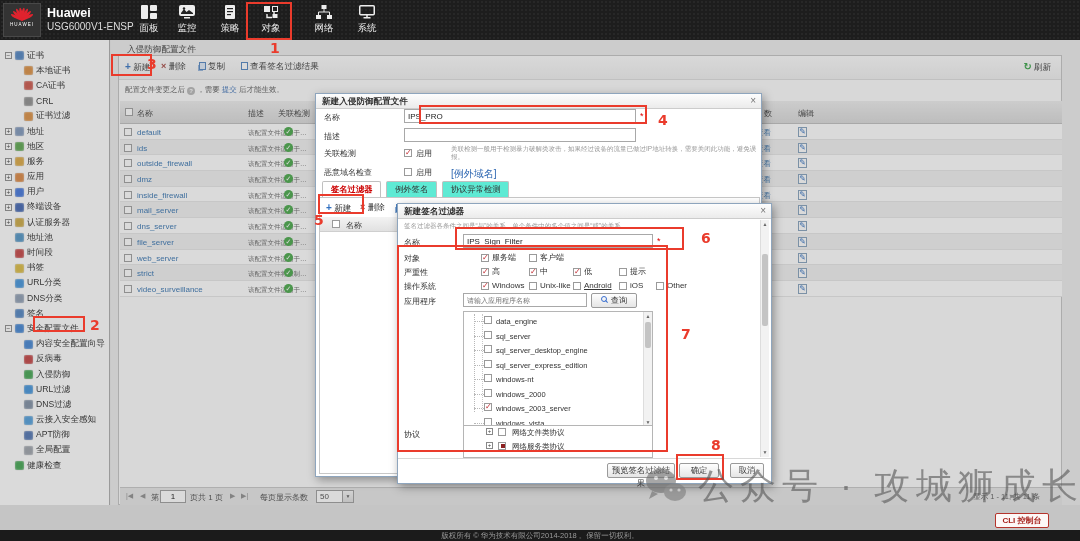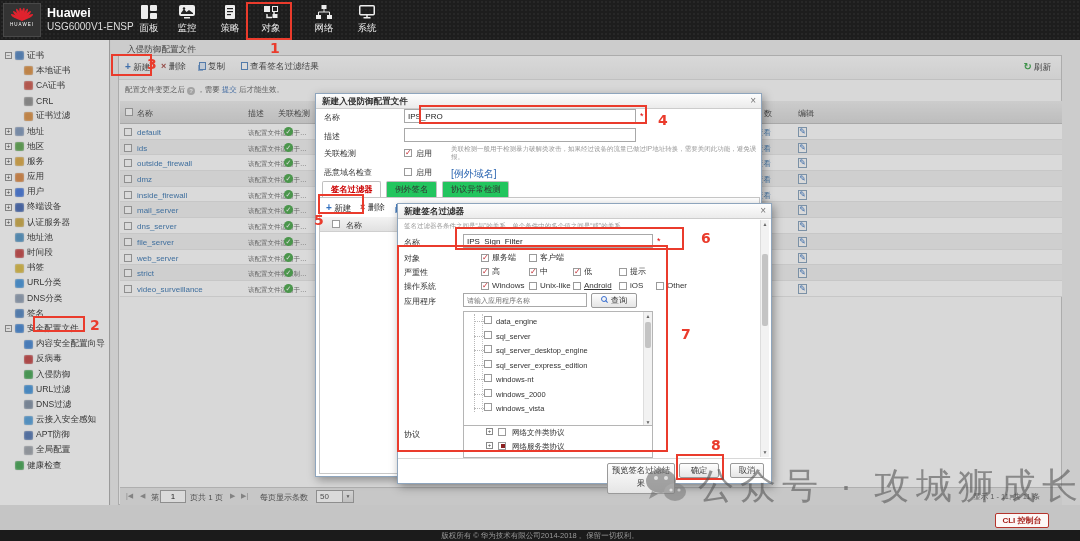--- a/index.html
+++ b/index.html
@@ -75,21 +75,21 @@
 .dlg{position:absolute;background:#fff;border:1px solid #8ea5bd;box-shadow:2px 3px 9px rgba(0,0,0,.35)}
 .dlg-t{position:relative;height:15px;background:linear-gradient(#fdfdfd,#ebebeb);border-bottom:1px solid #ccc;font-size:8.6px;font-weight:bold;color:#333;padding:2px 6px}
 .dx{position:absolute;top:1px;right:5px;font-size:10px;color:#777;cursor:pointer;font-weight:normal}
 .flabel{position:absolute;font-size:8px;color:#333;white-space:nowrap}
 .finput{position:absolute;border:1px solid #a8a8a8;height:14px;font-size:8px;padding:0 3px;color:#222;background:#fff;font-family:"Liberation Sans","DejaVu Sans",sans-serif}
 .star{position:absolute;color:#d00;font-size:9px}
 .fhint{position:absolute;font-size:6.5px;line-height:8px;color:#999}
 .optlbl{font-size:8px;color:#333;margin-left:3px;vertical-align:middle}
 .opt{position:absolute;top:0;white-space:nowrap;cursor:pointer}
 .tabs{position:absolute;left:6px}
-.tab{display:inline-block;height:16px;line-height:15px;padding:0 8px;font-size:8.3px;background:#22c55e;border:1px solid #c0c0c0;border-bottom:none;margin-right:2px;color:#333;border-radius:2px 2px 0 0;cursor:pointer}
+.tab{display:inline-block;height:16px;line-height:15px;padding:0 8px;font-size:8.3px;background:#5eead4;border:1px solid #c0c0c0;border-bottom:none;margin-right:2px;color:#333;border-radius:2px 2px 0 0;cursor:pointer}
 .tab.active{background:#fff;color:#c00;font-weight:bold}
 .innerbox{position:absolute;border:1px solid #c8c8c8;background:#fff}
 .ihdr{position:absolute;left:0;width:100%;height:15px;background:linear-gradient(#f3f3f3,#e1e1e1);border-bottom:1px solid #cfcfcf}
 .btn{position:absolute;border:1px solid #9a9a9a;background:linear-gradient(#fefefe,#e5e5e5);font-size:8.3px;color:#333;text-align:center;border-radius:2px;cursor:pointer;line-height:13px}
 .listbox{position:absolute;border:1px solid #b5b5b5;background:#fff;overflow:hidden}
 .guide{position:absolute;left:10px;top:2px;bottom:14px;border-left:1px dotted #b8b8b8}
 .guide2{position:absolute;left:18px;top:2px;bottom:14px;border-left:1px dotted #c8c8c8}
 .aprow{position:relative;height:14.5px;cursor:pointer}
 .apdash{position:absolute;left:10px;top:7px;width:10px;border-top:1px dotted #b8b8b8}
 .aplbl{position:absolute;left:32px;top:3px;font-size:7.5px;color:#333}
@@ -545,20 +545,25 @@
           <span class="cb abs" style="left: 20px; top: 2px;"></span>
           <span class="aplbl">windows-nt</span>
         </div>
         <div class="aprow">
           <span class="apdash"></span>
           <span class="cb abs" style="left: 20px; top: 2px;"></span>
           <span class="aplbl">windows_2000</span>
         </div>
         <div class="aprow">
           <span class="apdash"></span>
+          <span class="cb ck abs" style="left: 20px; top: 2px;"></span>
+          <span class="aplbl">windows_2003_server</span>
+        </div>
+        <div class="aprow">
+          <span class="apdash"></span>
           <span class="cb abs" style="left: 20px; top: 2px;"></span>
           <span class="aplbl">windows_vista</span>
         </div>
       </div>
     <div class="sbtrack" style="right:0;top:0;bottom:0;width:9px"></div>
     <span class="sbar" style="right:0;top:1px">▲</span>
     <div class="sbthumb" style="right:1.5px;top:10px;width:6px;height:26px"></div>
     <span class="sbar" style="right:0;bottom:1px">▼</span>
   </div>
   <span class="flabel" style="left:6px;top:225px">协议</span>
@@ -568,21 +573,21 @@
         <span class="cb abs" style="left: 34px; top: 2px;"></span>
         <span class="plbl" style="left: 48px;">网络文件类协议</span>
       </div>
       <div class="prow">
         <span class="pexp" style="left: 22px;">+</span>
         <span class="cb abs pt" style="left: 34px; top: 2px;"></span>
         <span class="plbl" style="left: 48px;">网络服务类协议</span>
       </div>
     </div>
   <div class="abs" style="left:0;top:254px;width:373px;border-top:1px solid #d8d8d8"></div>
-  <span class="btn" style="left:209px;top:259px;width:68px;height:31px">预览签名过滤结果</span>
+  <span class="btn" style="left:209px;top:259px;width:68px;height:15px">预览签名过滤结果</span>
   <span class="btn" style="left:281px;top:259px;width:40px;height:15px">确定</span>
   <span class="btn" style="left:332px;top:259px;width:34px;height:15px">取消</span>
   <div class="sbtrack" style="right:2px;top:16px;bottom:26px;width:9px"></div>
   <span class="sbar" style="right:2px;top:17px">▲</span>
   <div class="sbthumb" style="right:3.5px;top:50px;width:6px;height:72px"></div>
   <span class="sbar" style="right:2px;bottom:28px">▼</span>
 </div>
 
 <div class="abox" style="left:246px;top:2px;width:46px;height:38px"></div>
 <div class="anum" style="left:270px;top:40px">1</div>

